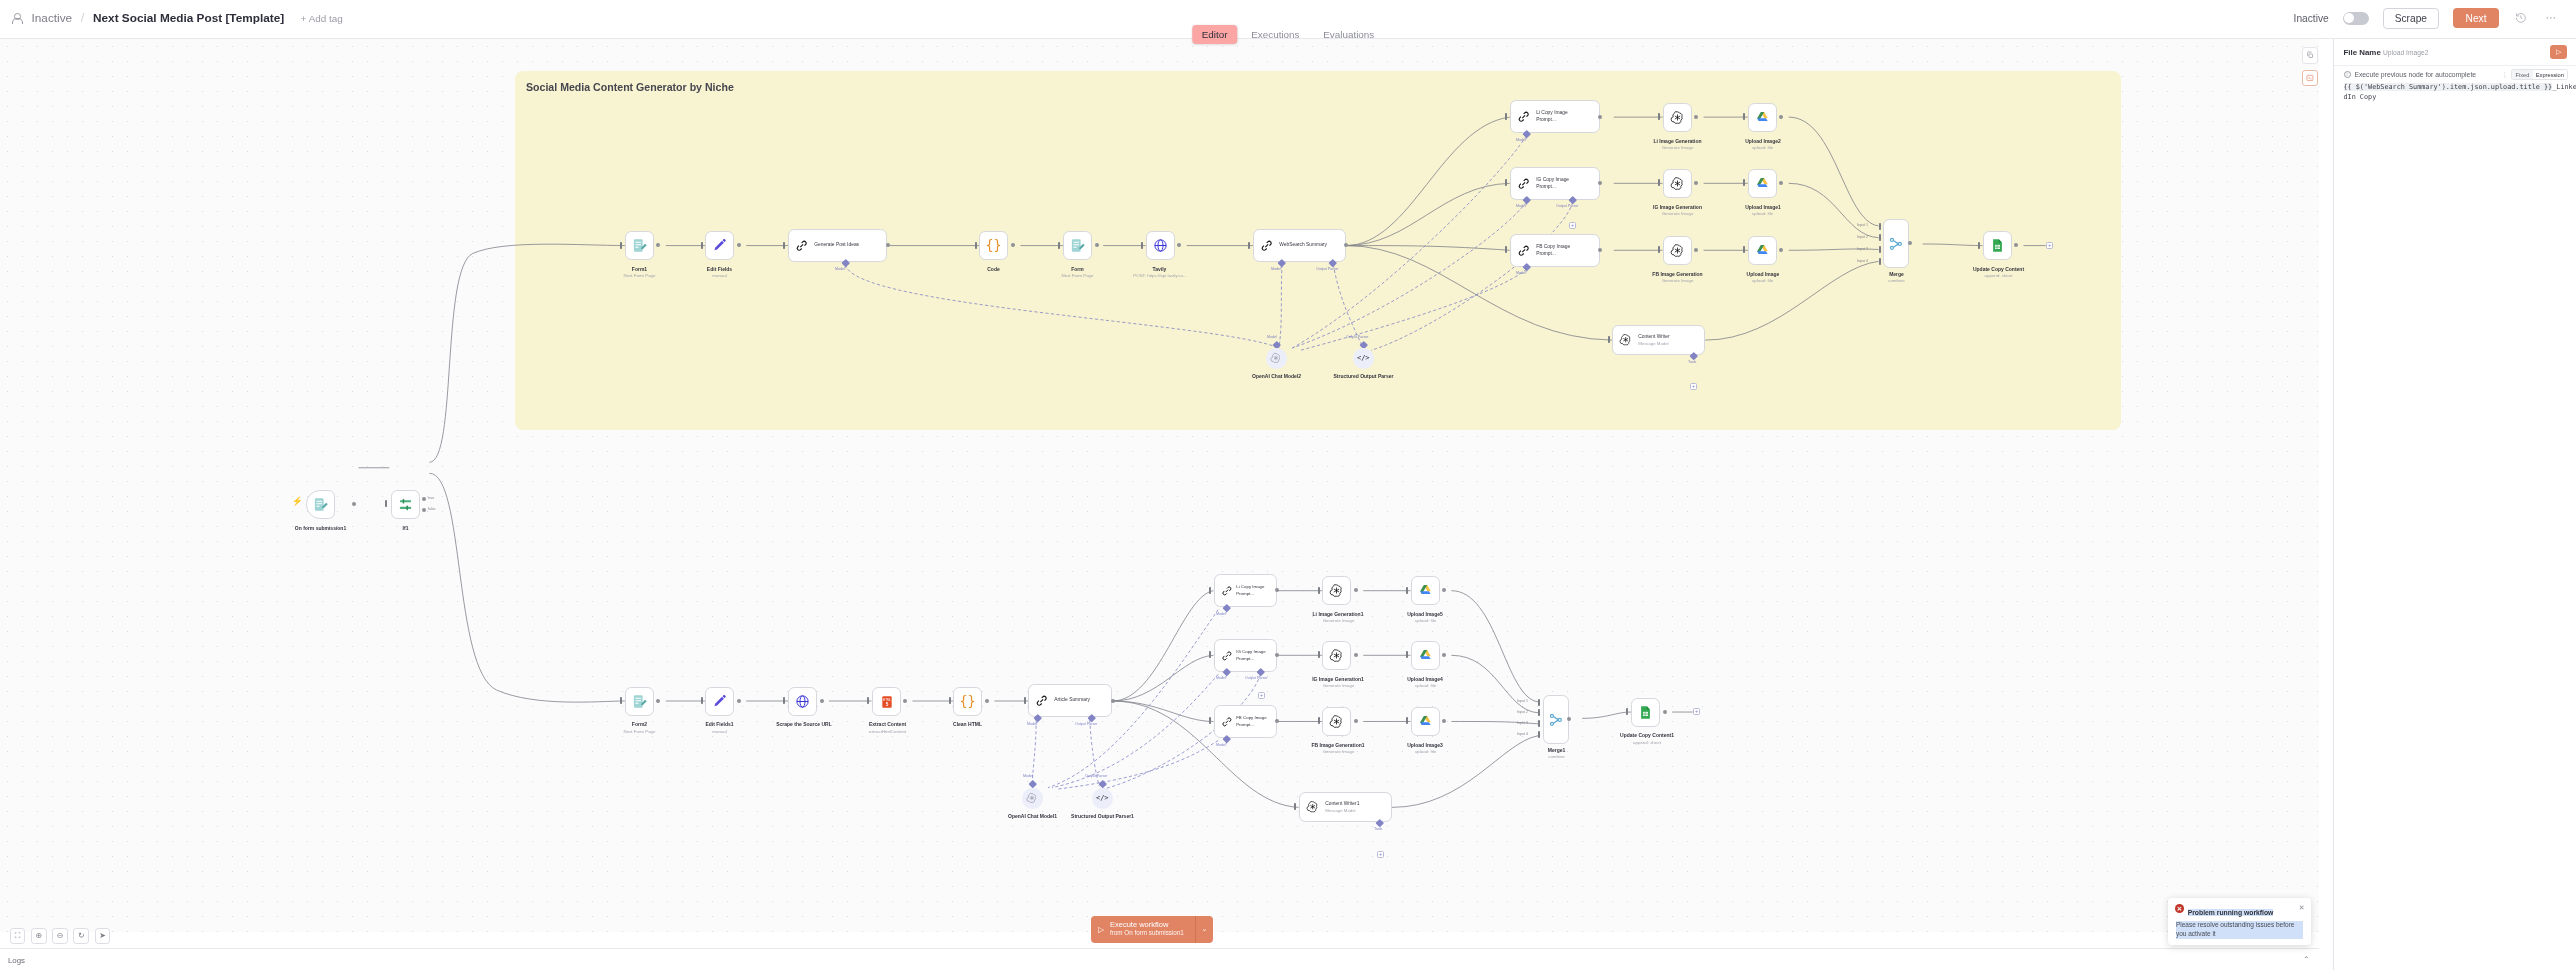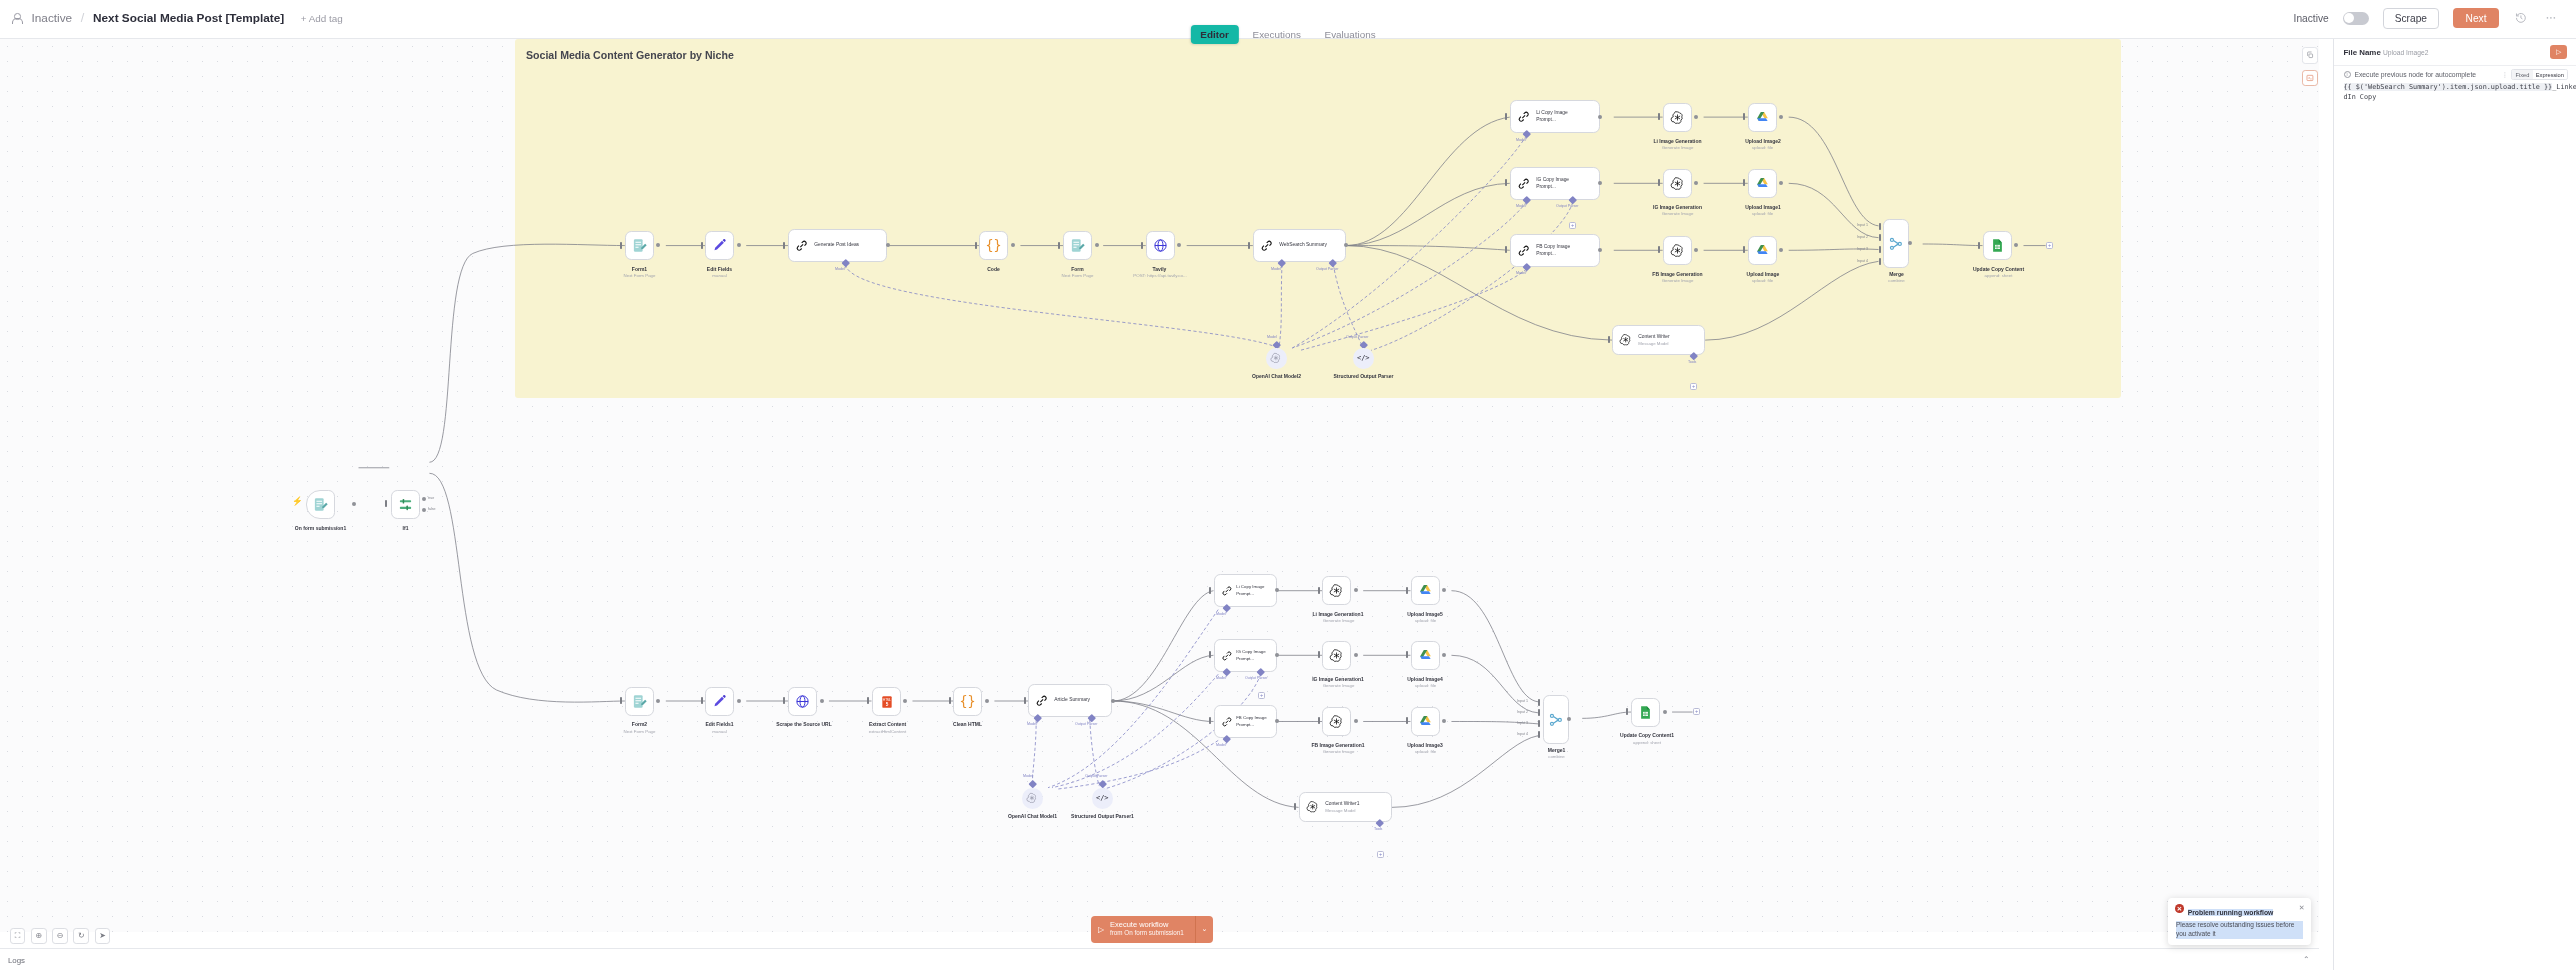--- a/index.html
+++ b/index.html
@@ -16,41 +16,41 @@
         border:1.1px solid #9a9aa4; border-radius:50%;}
   .bc .person::after{content:""; position:absolute; left:1.2px; top:6.3px; width:8.7px;height:4.7px;
         border:1.1px solid #9a9aa4; border-bottom:none; border-radius:4.7px 4.7px 0 0;}
   .bc .sep { color:#d0d2d8; font-size:12.6px; }
   .bc .wfname { color:#2d2e3a; font-weight:600; font-size:11.8px; }
   .bc .addtag { color:#9a9aa4; font-size:9.9px; margin-left:7.9px; cursor:pointer;}
 
   .tabs { position:absolute; left:50%; transform:translateX(-50%); top:25px;
           display:flex; gap:4.7px; align-items:center; }
   .tab { font-size:9.9px; color:#8d8d98; padding:3.9px 9.5px; border-radius:3.9px; cursor:pointer;}
-  .tab.active { background:#14b8a6; color:#2d2e3a; box-shadow:0 0.8px 2.4px rgba(0,0,0,.12); font-weight:700;}
+  .tab.active { background:#fca5a5; color:#2d2e3a; box-shadow:0 0.8px 2.4px rgba(0,0,0,.12); font-weight:400;}
 
   .topright { position:absolute; right:17.3px; top:7.9px; display:flex; align-items:center; gap:14px;}
   .inactive-lbl { font-size:10.2px; color:#5a5b66; }
   .toggle { width:26px; height:13.4px; border-radius:7px; background:#c8cad1; position:relative; cursor:pointer;}
   .toggle::after{content:""; position:absolute; left:1.6px; top:1.6px; width:10.2px;height:10.2px;
         background:#fff; border-radius:50%;}
   .btn-share { font-size:10.2px; color:#3d3e49; border:0.8px solid #d3d5db; background:#fff;
         border-radius:3.9px; padding:3.9px 11px; cursor:pointer;}
   .btn-save { font-size:10.2px; color:#fff; background:#e08464; border:none; border-radius:3.9px;
         padding:4.7px 12.6px; cursor:pointer;}
   .icon-btn { width:15.8px; height:15.8px; cursor:pointer; color:#b7b9c0; display:flex;
         align-items:center; justify-content:center;}
 
   
   .canvas { position:absolute; left:0; top:39px; width:2319px; height:893px;
             background:#fbfbfc;
             background-image: radial-gradient(#d8dae0 0.8px, transparent 0.8px);
             background-size:15px 15px; overflow:hidden; }
 
-  .sticky { position:absolute; border-radius:3px; }
+  .sticky { position:absolute; border-radius:8px;margin-top:32px; }
   .sticky .st-title { position:absolute; left:11px; top:9.5px; font-size:10.6px;
         font-weight:700; color:#45464f; white-space:nowrap;}
 
   
   .node { position:absolute; background:#fff; border:0.8px solid #d6d8de; border-radius:6.3px;
           display:flex; align-items:center; justify-content:center; }
   .node.sq { width:29px; height:29px; }
   .node.tall { width:26px; height:49px; }
   .nlabel { position:absolute; text-align:center; font-size:5px; color:#34353f;
             font-weight:600; line-height:6.3px; white-space:nowrap;}

